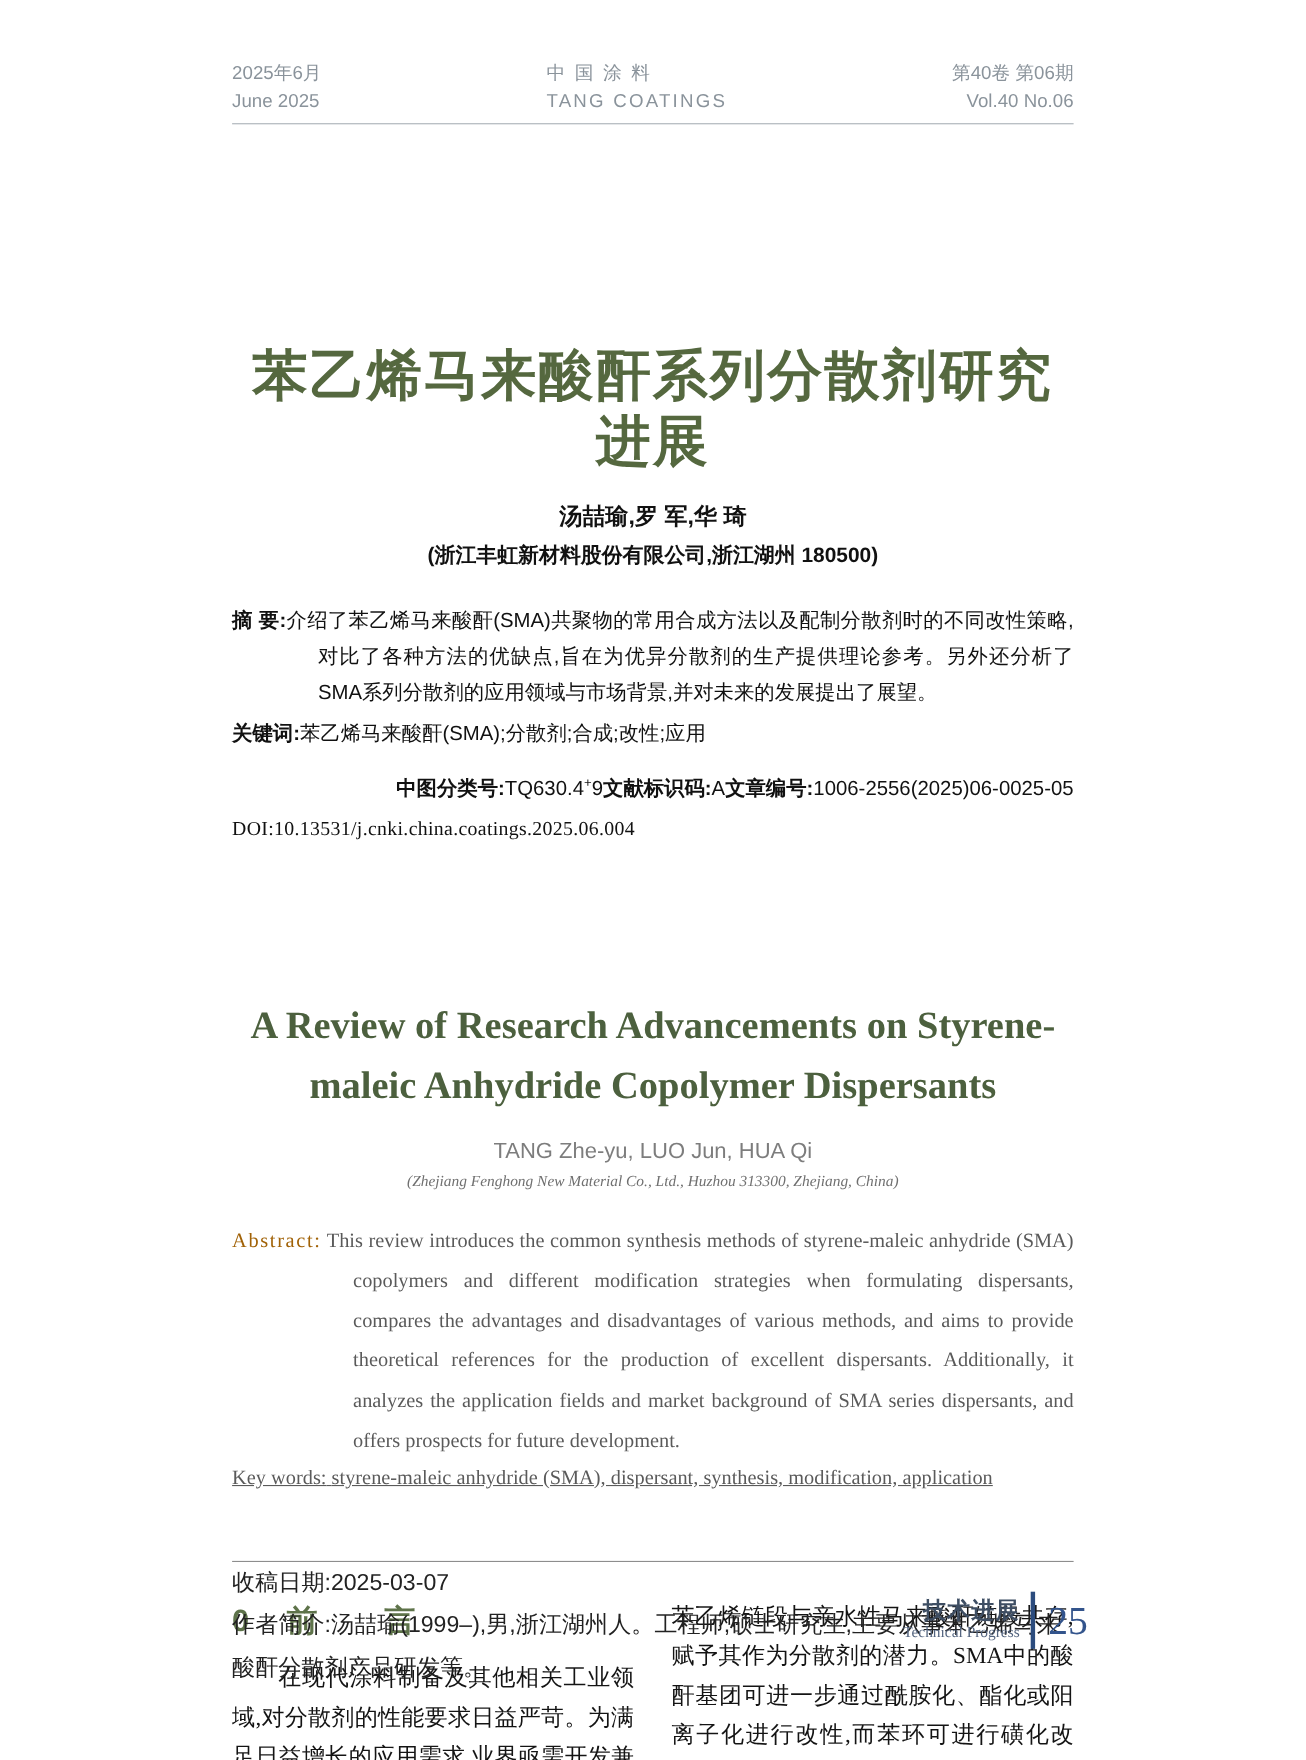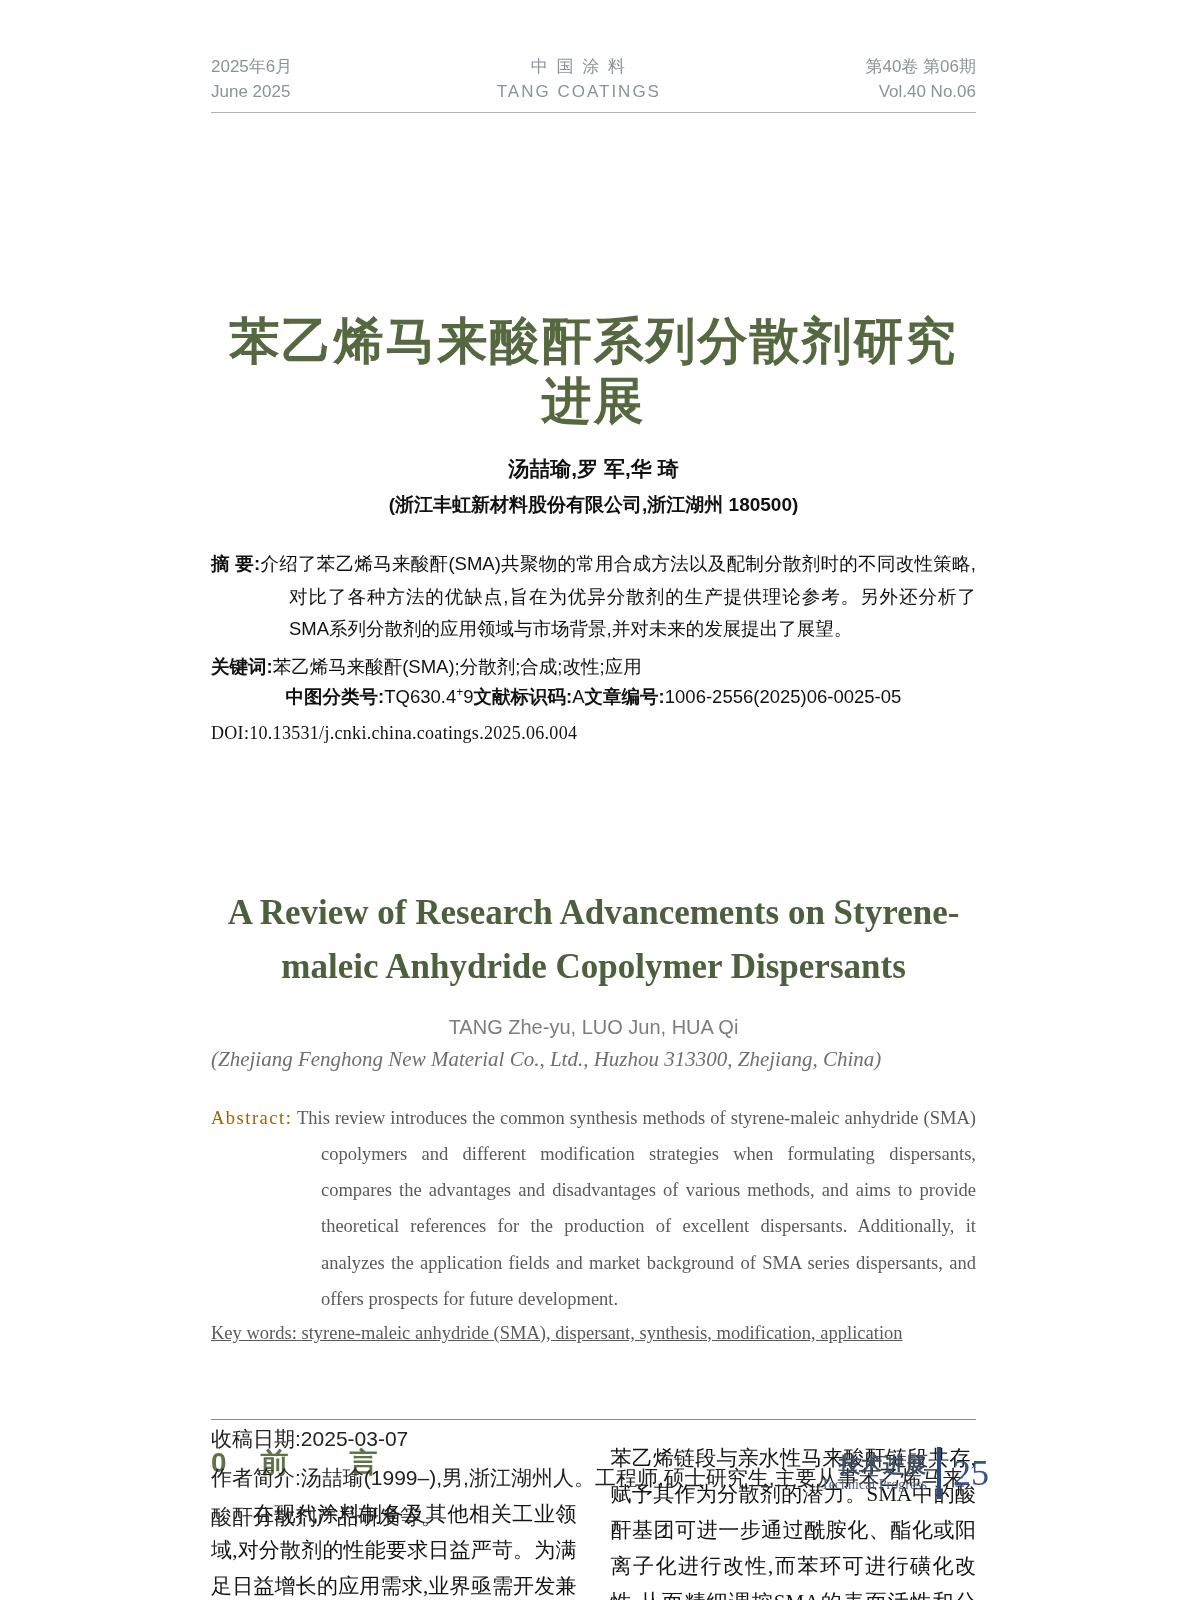--- a/index.html
+++ b/index.html
@@ -13,58 +13,58 @@
     box-sizing:border-box;
     padding:55px 133px 0 133px;
   }
   
   .jheader{
     display:flex;justify-content:space-between;align-items:flex-end;
     color:#8a939b;font-size:17px;line-height:1.45;
     border-bottom:1.5px solid #aab1b7;padding-bottom:8px;
   }
   .jheader .col{white-space:nowrap;}
-  .jheader .col.center{text-align:center;letter-spacing:2px;}
+  .jheader .col.center{letter-spacing:2px;}
   .jheader .col.right{text-align:right;}
   
   .cn-title{
     margin-top:198px;text-align:center;
     font-size:50px;font-weight:bold;color:#55683f;
     letter-spacing:2px;line-height:1.2;
   }
   .cn-authors{margin-top:24px;text-align:center;font-size:21px;font-weight:bold;color:#111;}
   .cn-affil{margin-top:9px;text-align:center;font-size:19px;font-weight:bold;color:#111;}
   
   .cn-abstract{
     margin-top:30px;font-size:18.5px;line-height:1.75;text-align:justify;
     padding-left:78px;text-indent:-78px;color:#111;
   }
   .cn-abstract .lbl{font-weight:bold;}
   .cn-keywords{margin-top:6px;font-size:18.5px;line-height:1.75;color:#111;}
   .cn-keywords .lbl{font-weight:bold;}
   .clc-row{
-    display:flex;justify-content:center;
+    margin-top:20px;display:flex;justify-content:flex-end;
     font-size:18.5px;color:#111;
   }
   .clc-row .lbl{font-weight:bold;}
   .clc-row sup{font-size:12px;}
   .doi-line{
     margin-top:14px;font-size:18px;color:#111;
     font-family:"Liberation Serif","DejaVu Serif",serif;letter-spacing:.3px;
   }
   
   .en-title{
     margin-top:142px;text-align:center;
     font-family:"Liberation Serif","DejaVu Serif",serif;
     font-size:35px;font-weight:bold;color:#4c603e;
     line-height:1.55;max-width:880px;margin-left:auto;margin-right:auto;
   }
   .en-authors{margin-top:22px;text-align:center;font-size:20px;color:#7d7d7d;}
   .en-affil{
-    margin-top:8px;font-size:21px;color:#6f6f6f;
+    margin-top:8px;text-align:center;font-size:14px;color:#6f6f6f;
     font-family:"Liberation Serif","DejaVu Serif",serif;font-style:italic;
   }
   .en-abstract{
     margin-top:28px;font-size:18.5px;line-height:1.95;text-align:justify;
     color:#5a5a5a;font-family:"Liberation Serif","DejaVu Serif",serif;
     padding-left:110px;text-indent:-110px;
   }
   .en-abstract .lbl{letter-spacing:1.5px;color:#a16207;}
   .en-keywords{
     margin-top:6px;font-size:18.5px;color:#5a5a5a;

